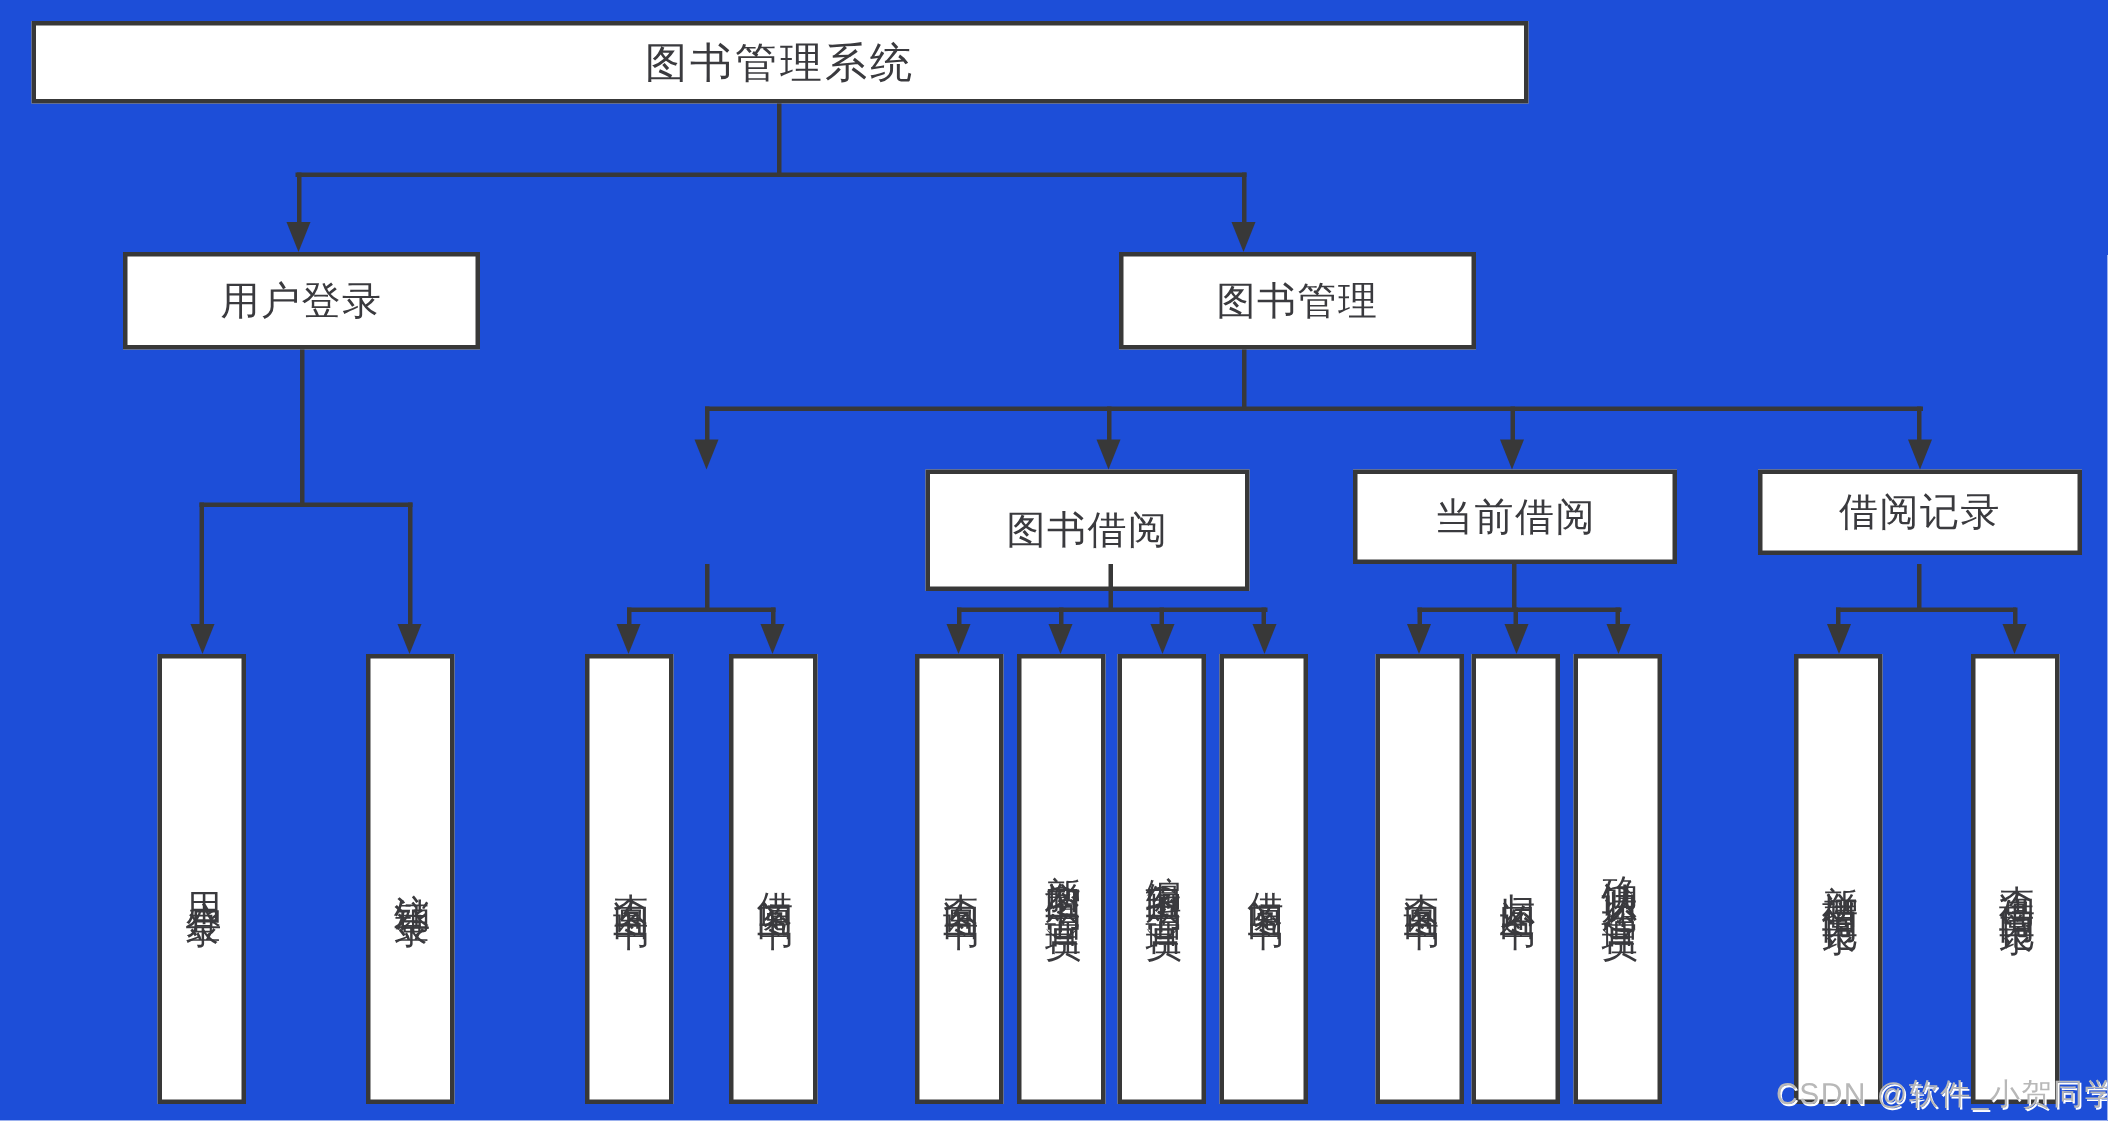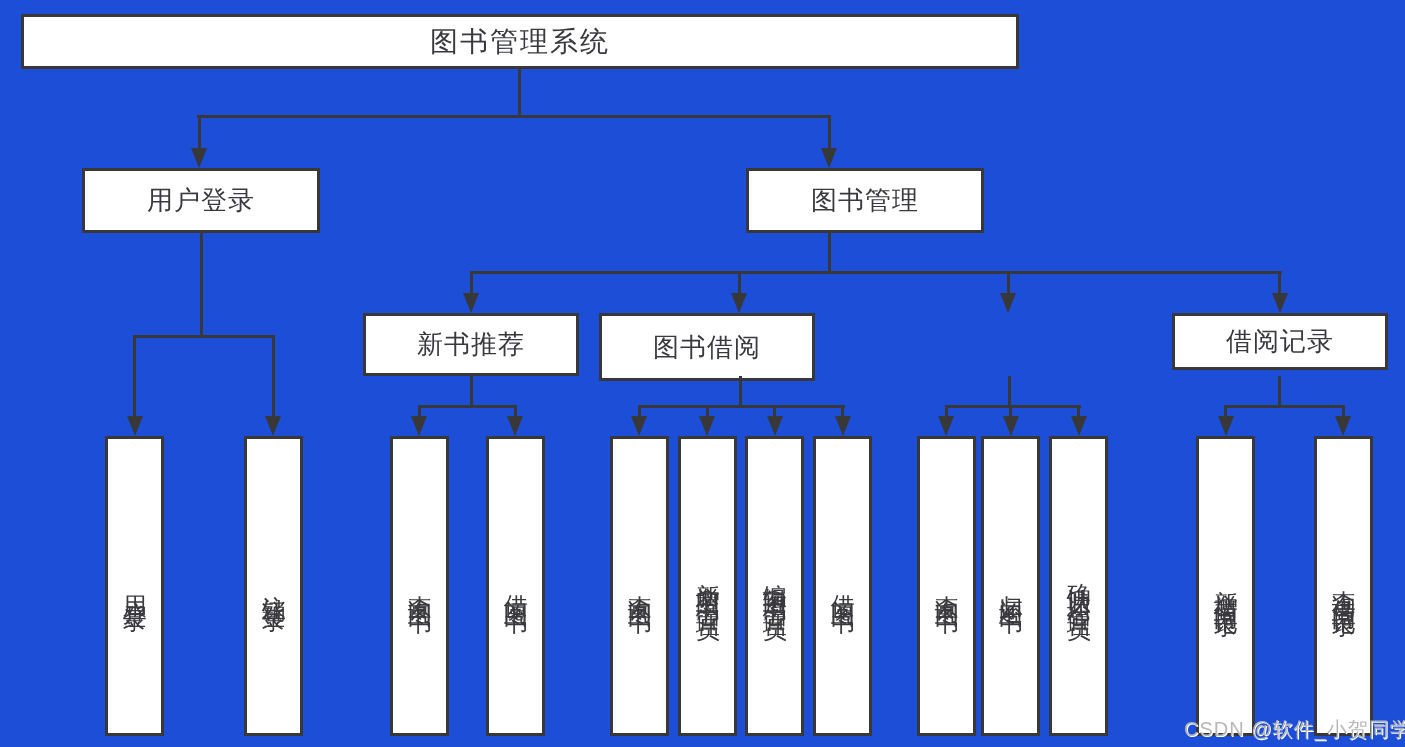--- a/index.html
+++ b/index.html
@@ -58,25 +58,25 @@
     <span>图书管理系统</span>
   </div>
 
   <div class="node hnode" style="left:82px; top:168px; width:238px; height:65px;">
     <span>用户登录</span>
   </div>
   <div class="node hnode" style="left:746px; top:168px; width:238px; height:65px;">
     <span>图书管理</span>
   </div>
 
-  <div class="node hnode" style="left:363px; top:313px; width:216px; height:63px;">
-    <span>新书推荐</span>
+  <div class="node hnode" style="left:617px; top:313px; width:216px; height:81px;">
+    <span>图书借阅</span>
   </div>
-  <div class="node hnode" style="left:599px; top:313px; width:216px; height:68px;">
-    <span>图书借阅</span>
+  <div class="node hnode" style="left:902px; top:313px; width:216px; height:63px;">
+    <span>当前借阅</span>
   </div>
   <div class="node hnode" style="left:1172px; top:313px; width:216px; height:57px;">
     <span>借阅记录</span>
   </div>
 
   <div class="node vnode" style="left:105px; top:436px; width:59px; height:300px;">
     <span class="vtext">用户登录</span>
   </div>
   <div class="node vnode" style="left:244px; top:436px; width:59px; height:300px;">
     <span class="vtext">注销登录</span>

